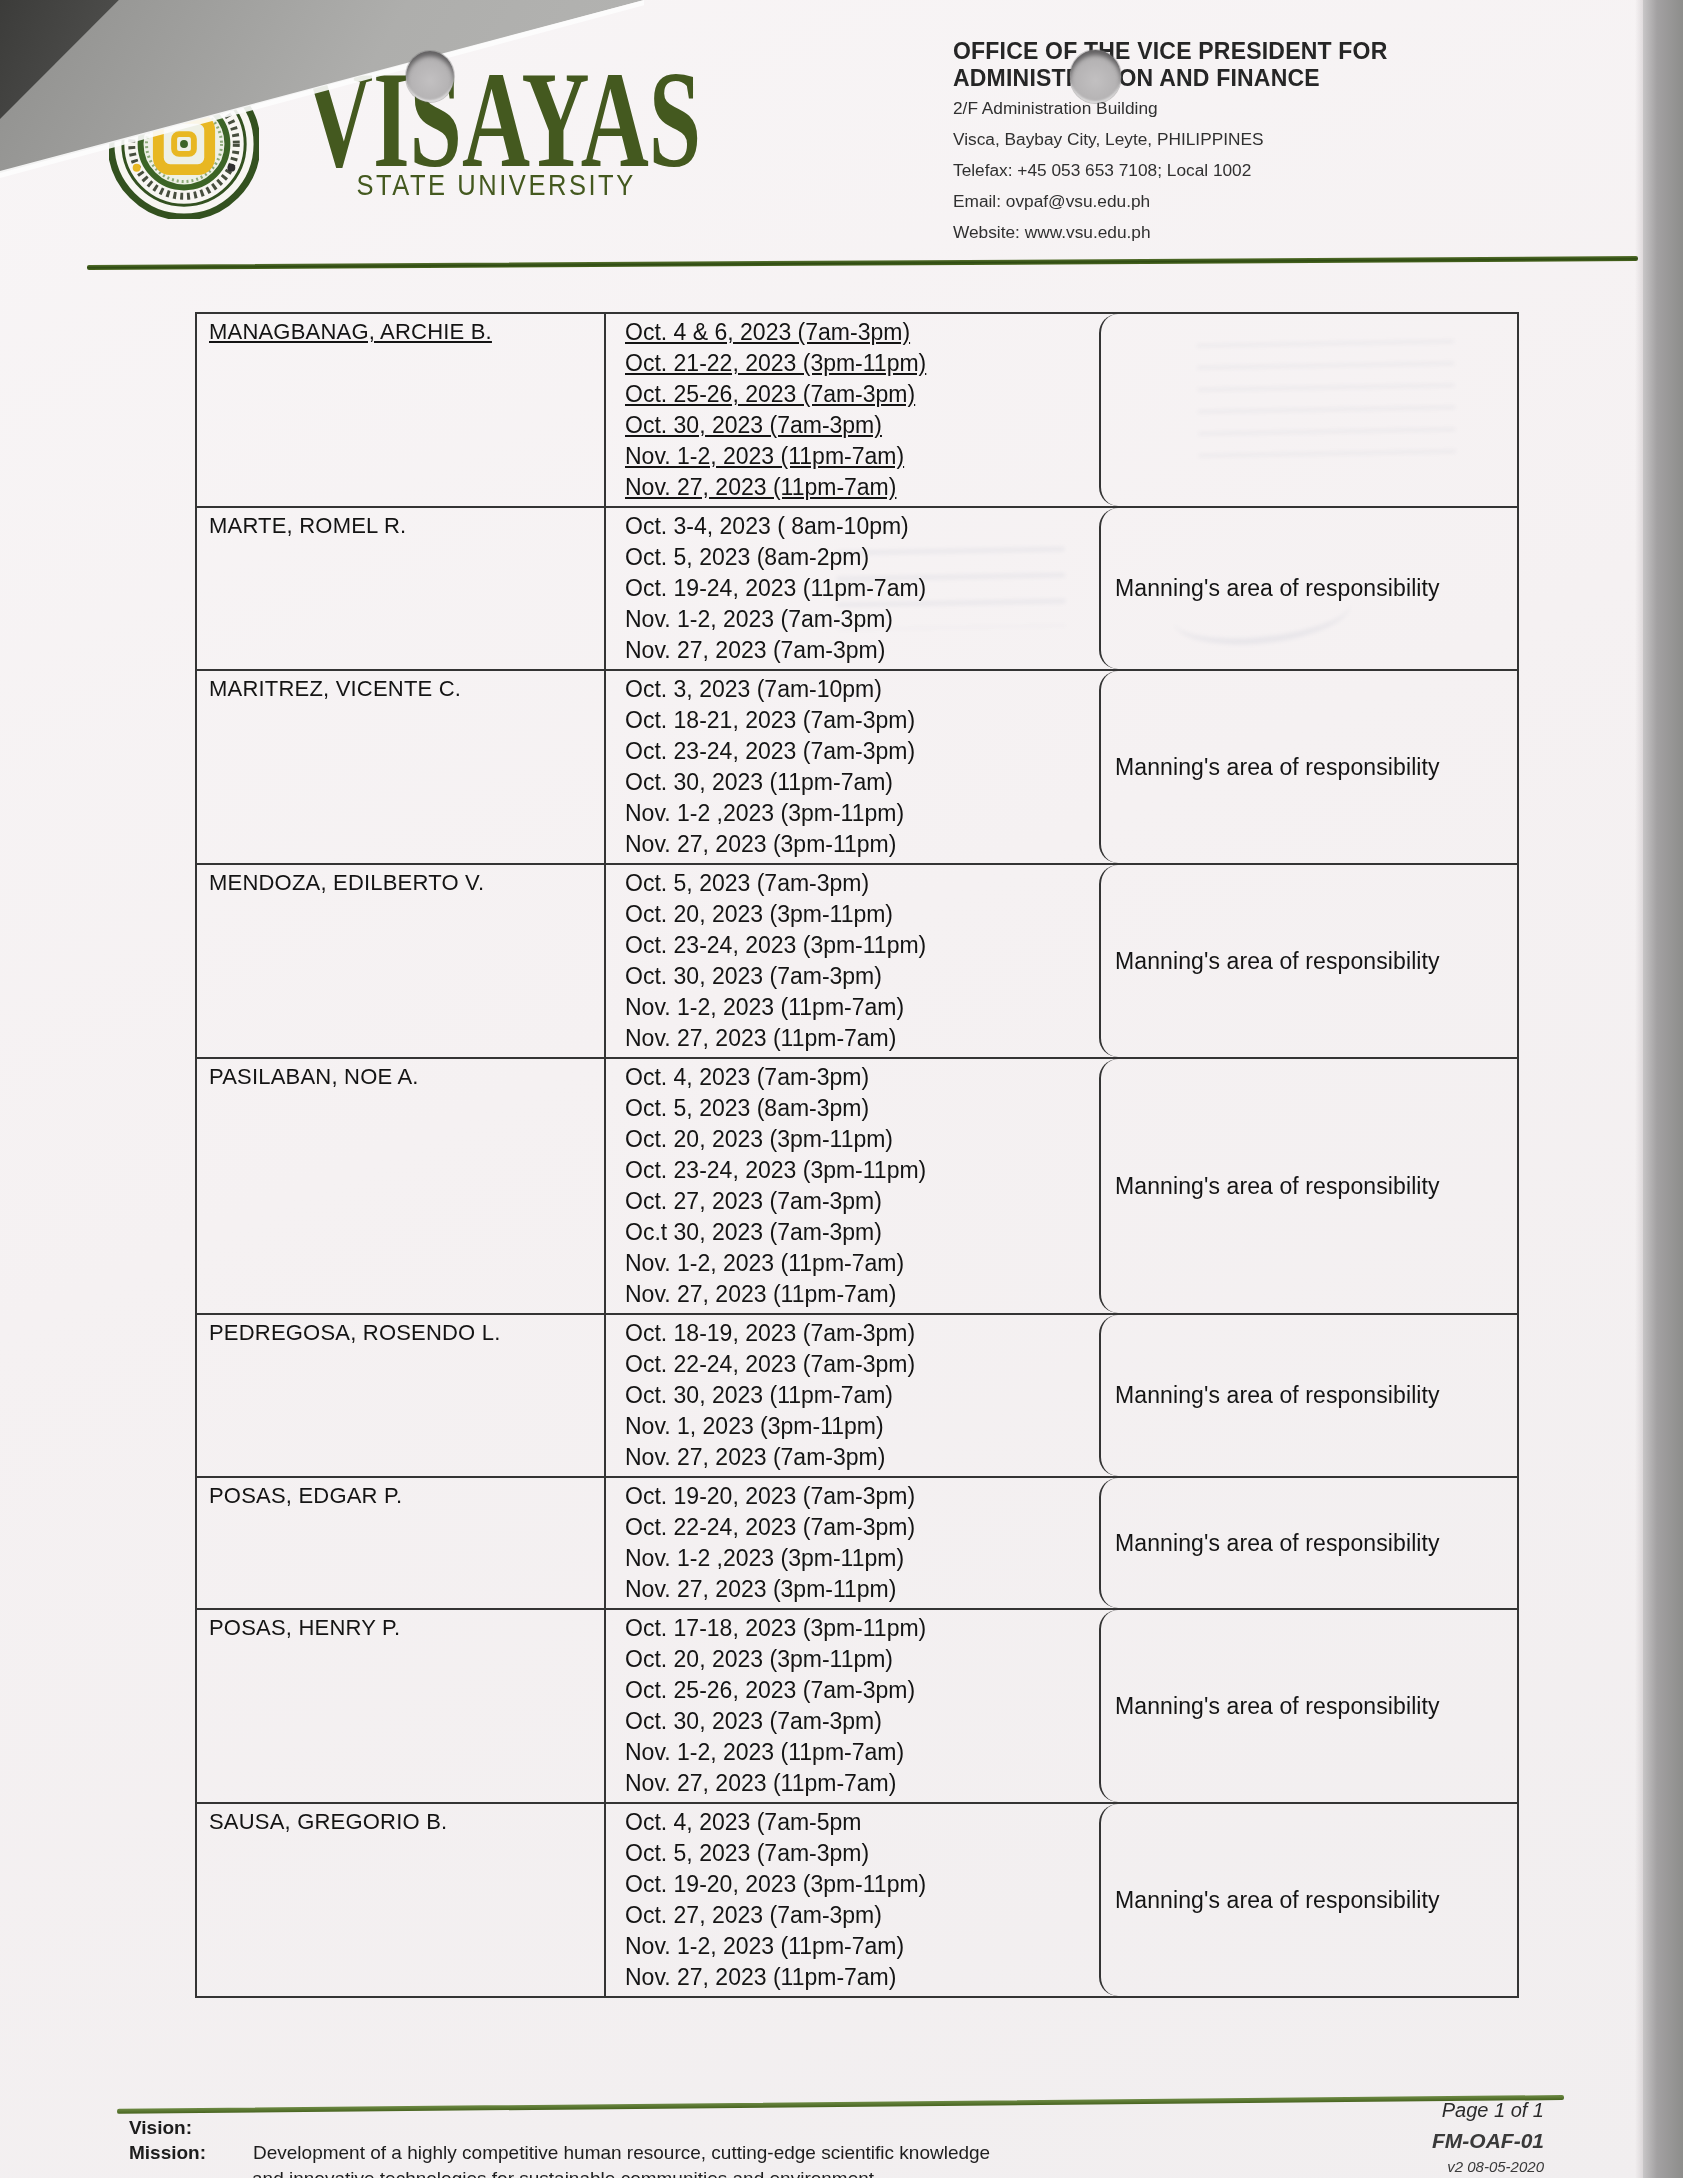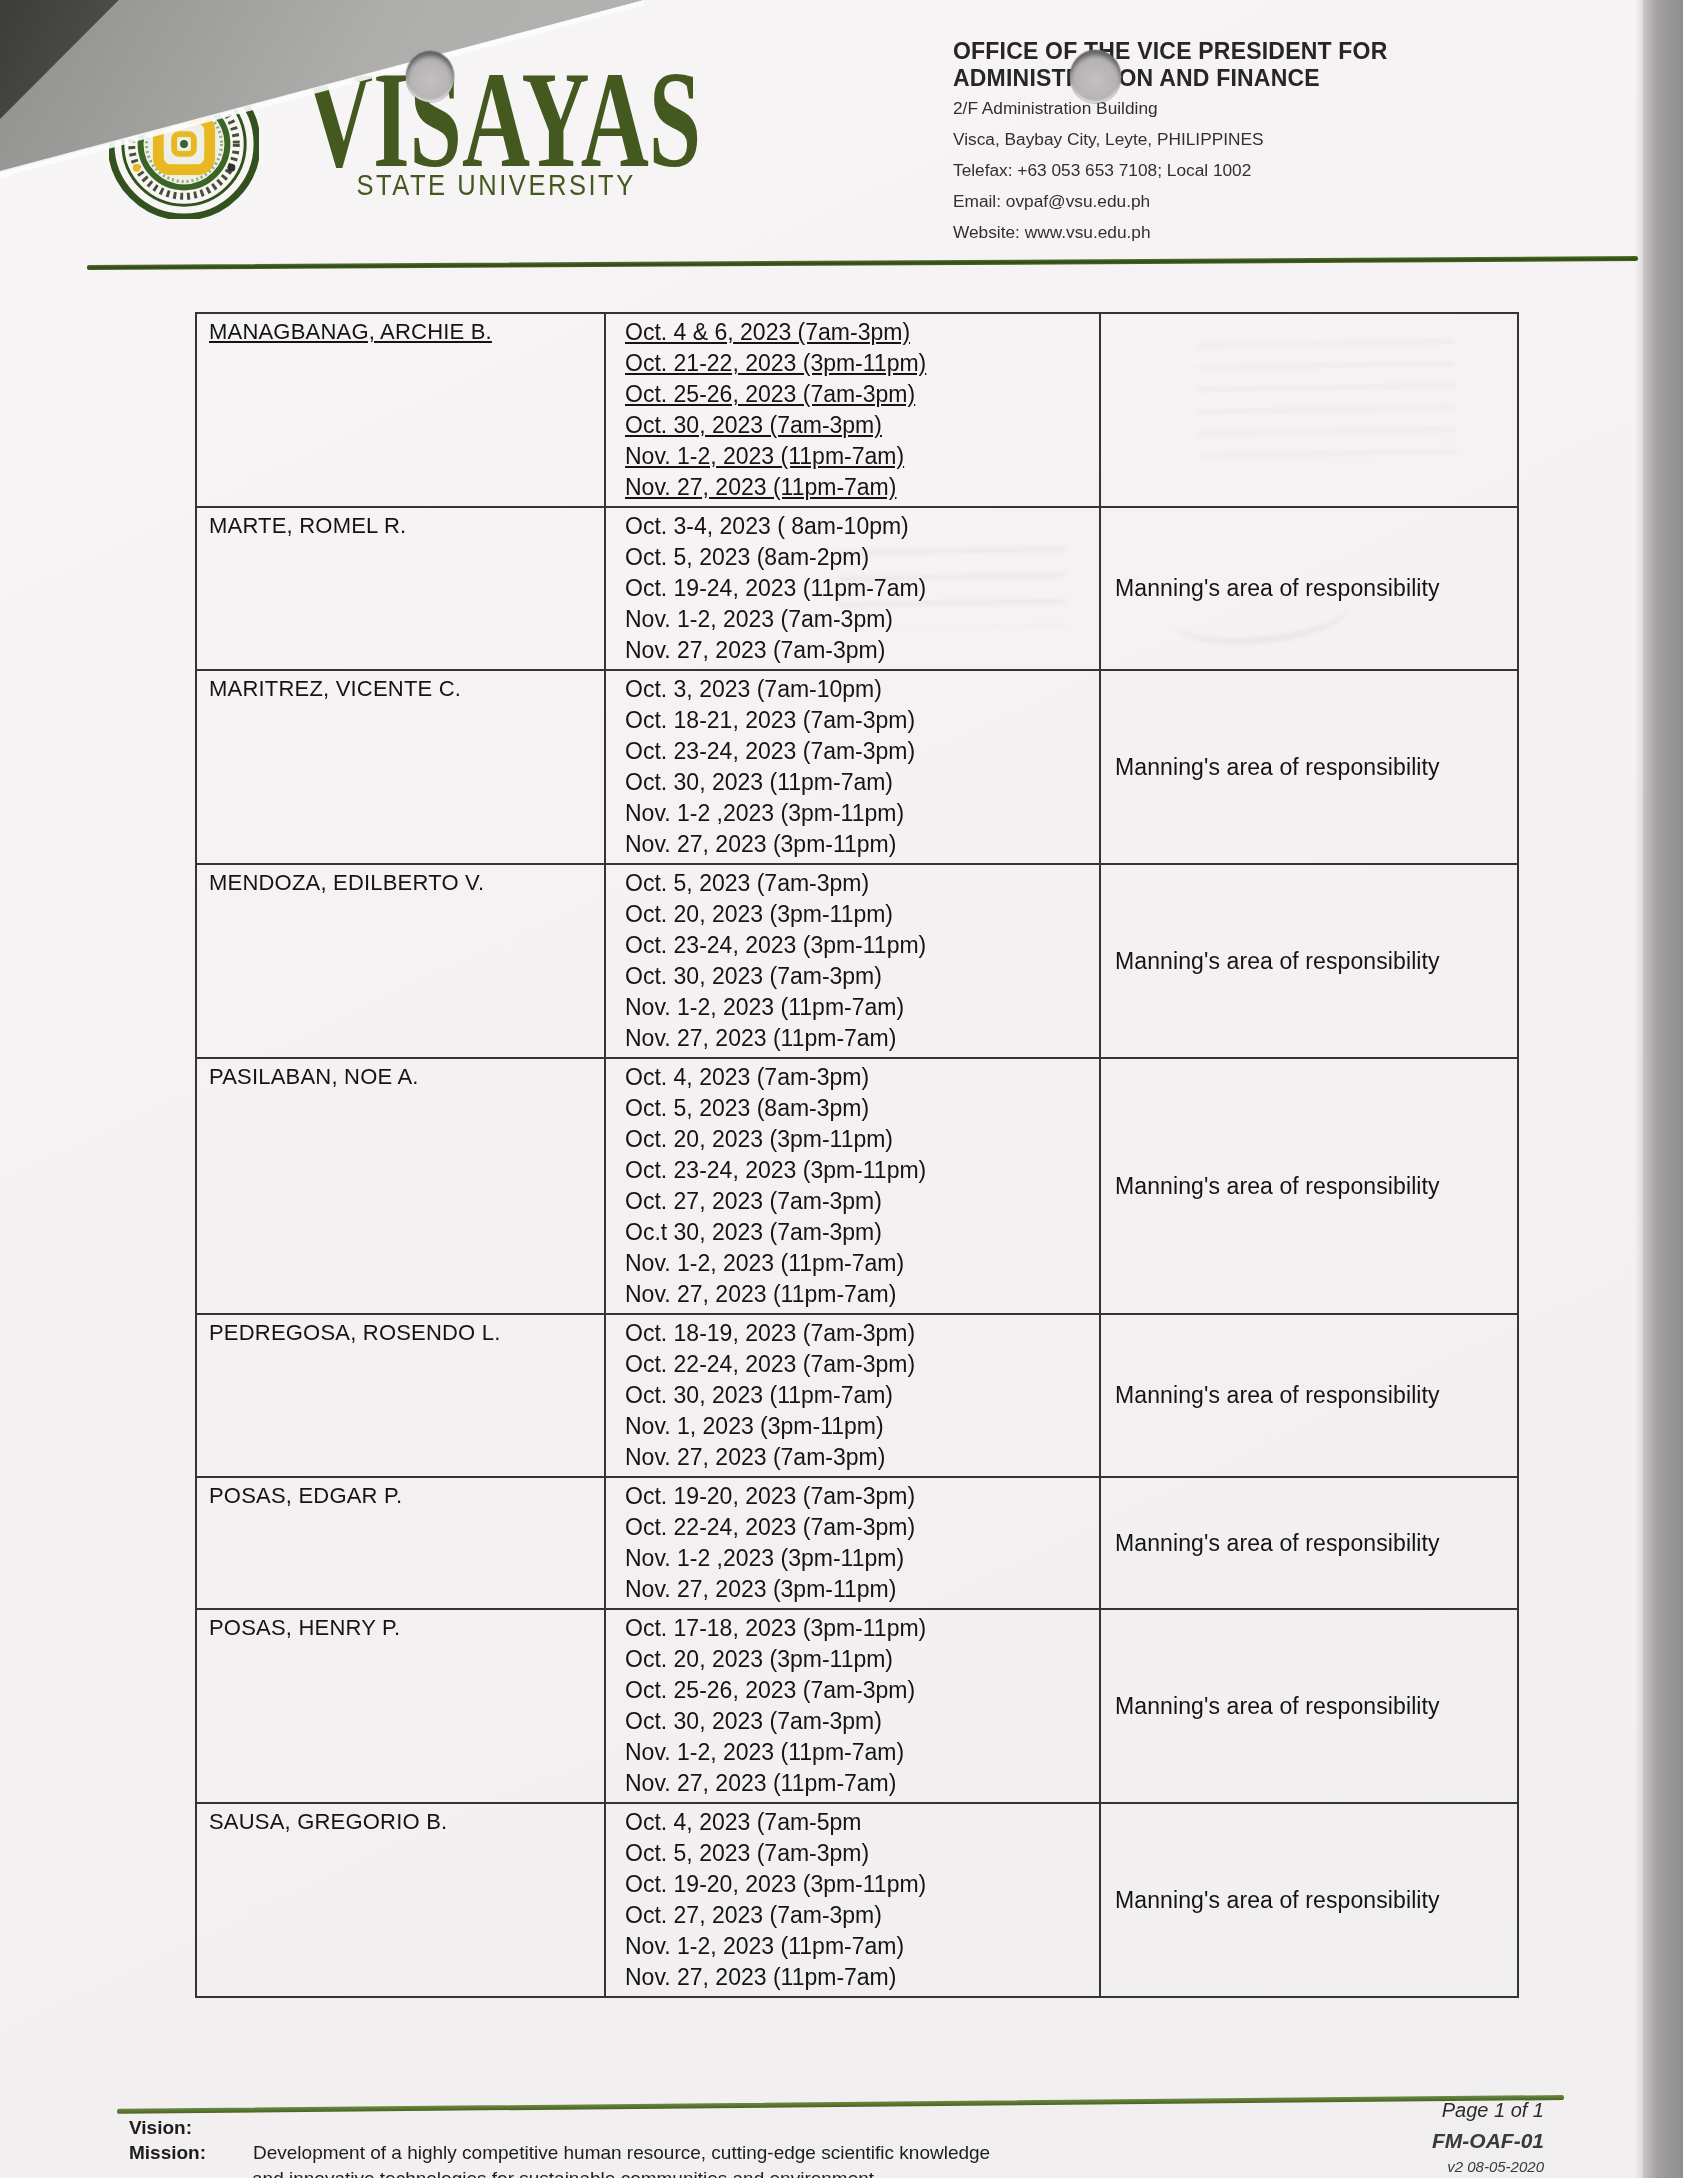--- a/index.html
+++ b/index.html
@@ -46,21 +46,21 @@
   
   .sched-table{position:absolute;left:195px;top:312px;width:1320px;z-index:3;
       border:2px solid #343434;color:#141414;}
   .trow{display:flex;border-top:2px solid #343434;}
   .trow:first-child{border-top:none;text-decoration:underline;}
   .cell{box-sizing:border-box;padding:3px 0 3px 12px;}
   .name-cell{width:407px;font-size:22px;font-weight:500;letter-spacing:0.2px;padding-top:5px;}
   .sched-cell{width:495px;border-left:2px solid #343434;padding-left:19px;}
   .sched-line{font-size:23px;line-height:31px;white-space:nowrap;}
   .area-cell{width:418px;border-left:2px solid #343434;display:flex;align-items:center;
-      font-size:23px;padding-left:14px;letter-spacing:0.1px;}
+      font-size:23px;padding-left:14px;letter-spacing:0.1px;border-radius:19px;}
 
   
   .artifact{position:absolute;z-index:2;filter:blur(2px);opacity:.16;color:#6f7d9b;
       font-size:20px;line-height:24px;transform:rotate(-1deg);pointer-events:none;}
   .a1{left:1198px;top:342px;width:257px;height:129px;
       background:repeating-linear-gradient(rgba(110,120,145,.5) 0 3px,transparent 3px 22px);}
   .a2{left:837px;top:549px;width:228px;height:79px;
       background:repeating-linear-gradient(rgba(100,115,150,.55) 0 4px,transparent 4px 26px);}
   .a3{left:1173px;top:582px;width:178px;height:55px;border-radius:50%;
       border-bottom:6px solid rgba(100,115,150,.6);transform:rotate(-6deg);}
@@ -104,21 +104,21 @@
     <svg class="wordmark" width="426" height="149" viewBox="0 0 430 150">
       <text x="8" y="116" textLength="400" lengthAdjust="spacingAndGlyphs" font-family="Liberation Serif, serif" font-size="140" font-weight="600" fill="#44591f">VISAYAS</text>
       <text x="60" y="145" textLength="282" lengthAdjust="spacingAndGlyphs" font-family="Liberation Sans, sans-serif" font-size="30" letter-spacing="3" fill="#44591f">STATE UNIVERSITY</text>
     </svg>
 
     <div class="office-block">
       <div class="office-title">OFFICE OF THE VICE PRESIDENT FOR</div>
       <div class="office-title">ADMINISTRATION AND FINANCE</div>
       <div class="office-detail" style="margin-top:6px">2/F Administration Building</div>
       <div class="office-detail">Visca, Baybay City, Leyte, PHILIPPINES</div>
-      <div class="office-detail">Telefax: +63 053 653 7108; Local 1002</div>
+      <div class="office-detail">Telefax: +45 053 653 7108; Local 1002</div>
       <div class="office-detail">Email: ovpaf@vsu.edu.ph</div>
       <div class="office-detail">Website: www.vsu.edu.ph</div>
     </div>
 
     <div class="hdr-rule"></div>
 
     <div class="artifact a1"></div>
     <div class="artifact a2"></div>
     <div class="artifact a3"></div>
 

